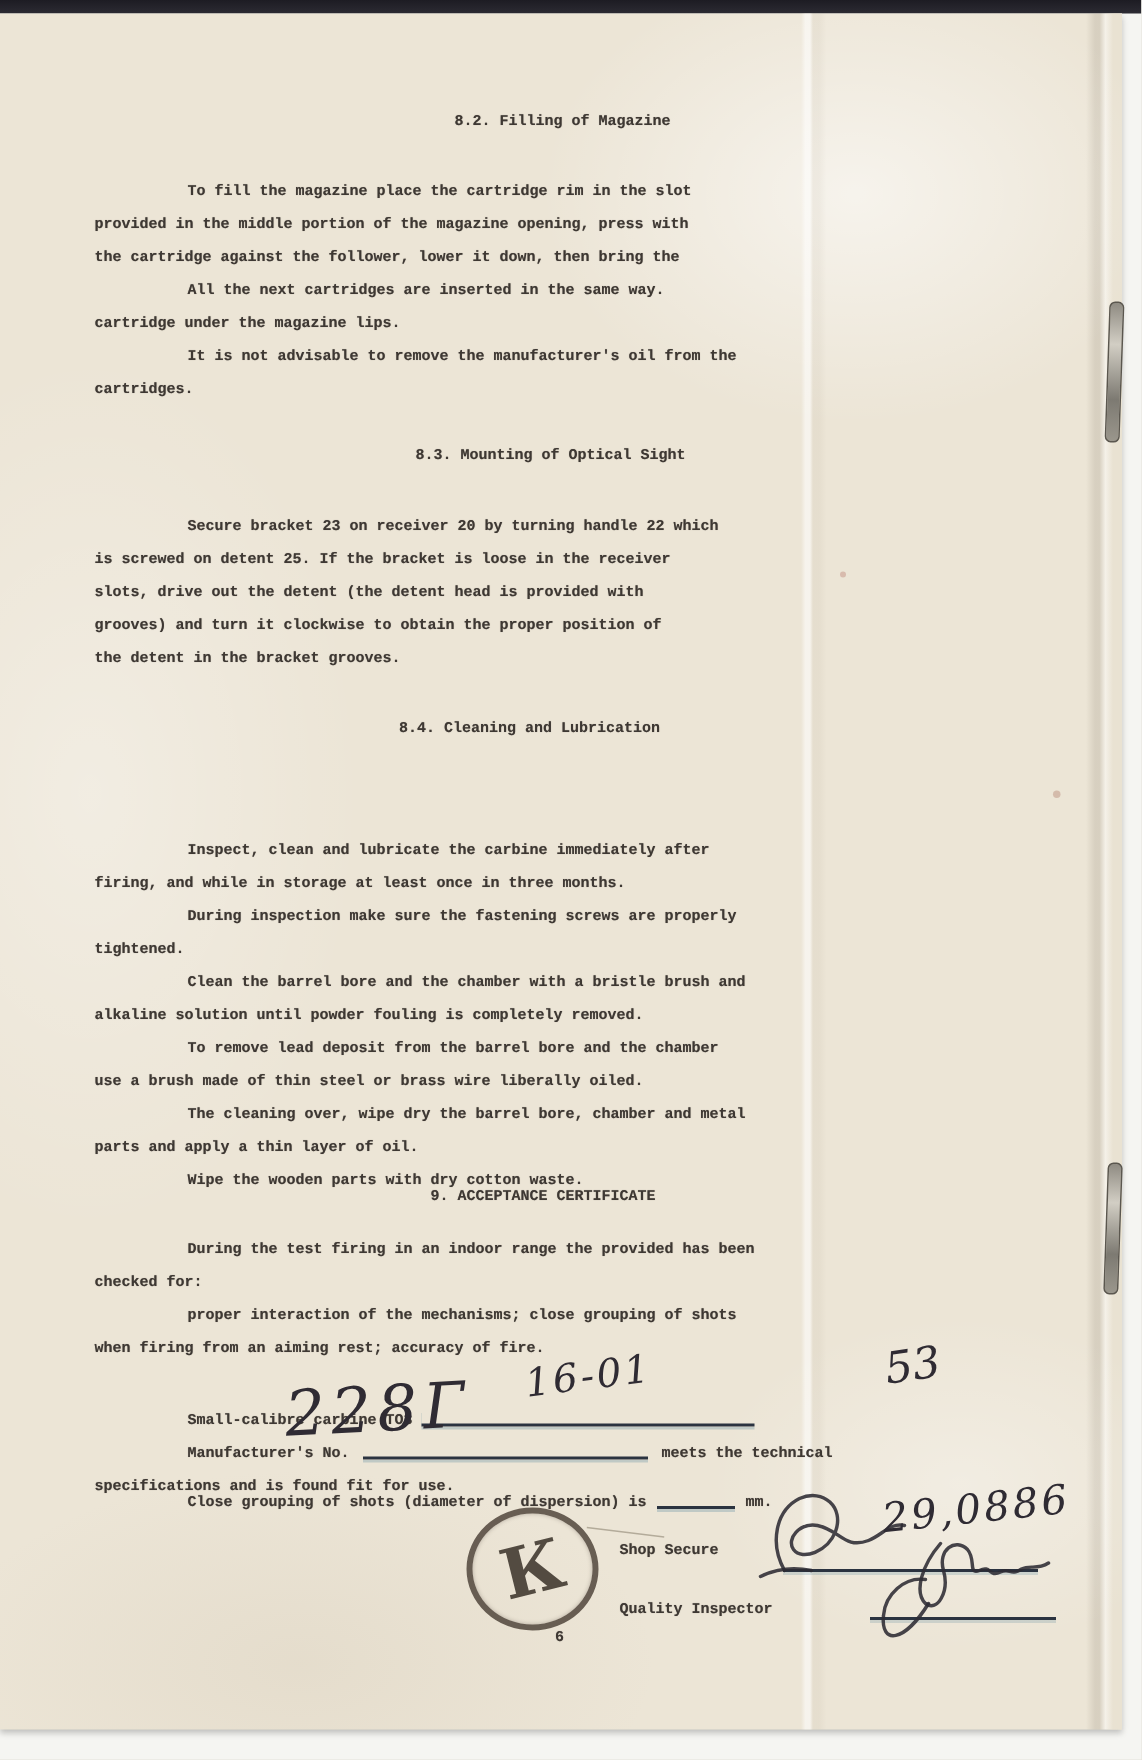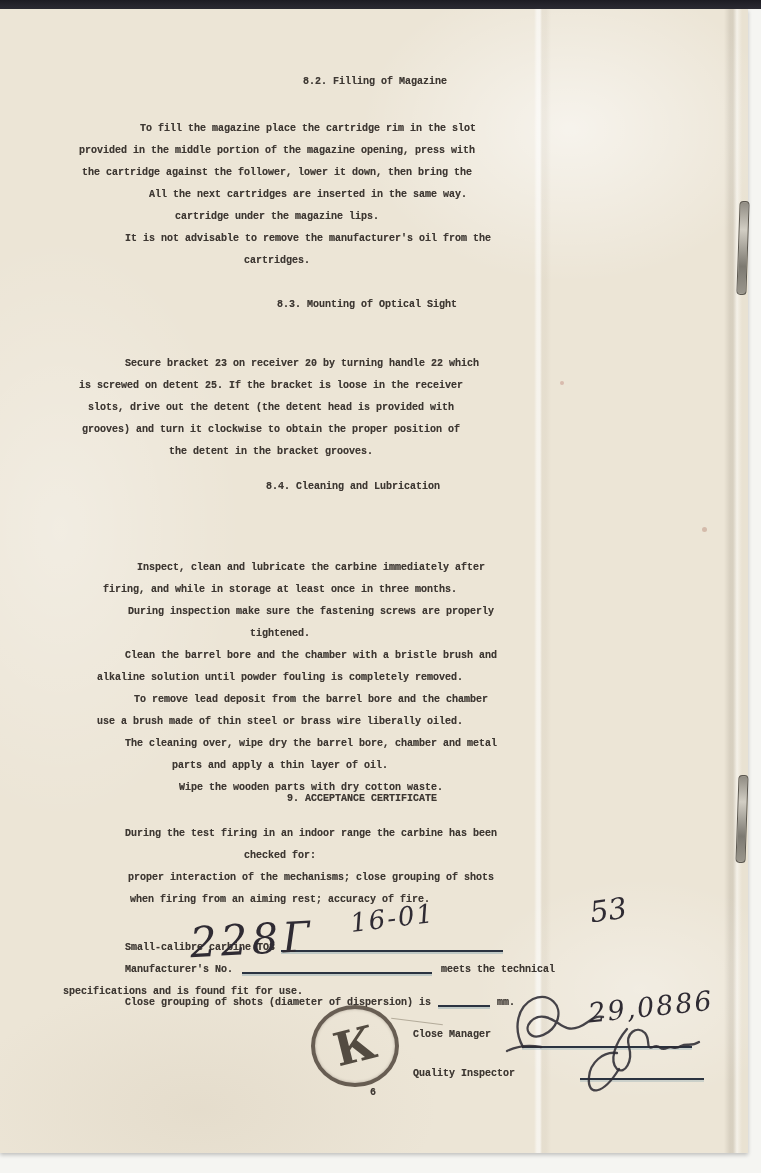--- a/index.html
+++ b/index.html
@@ -22,21 +22,21 @@
       #ece5d6;
     box-shadow:0 2px 4px rgba(0,0,0,.22);
   }
   .t {
     font-family:"Liberation Mono", monospace;
     font-weight:700; font-size:10px; line-height:22px;
     color:#3e3833; white-space:pre;
     text-shadow:0 0 .5px rgba(62,56,51,.55);
   }
   .heading { position:absolute; }
-  .group { position:absolute;text-align:center; }
+  .group { position:absolute; }
   .line { height:22px; }
   .ind { padding-left:62px; }
   .row { position:absolute; }
   .blank {
     display:inline-block; height:9px; position:relative; top:2px;
     border-bottom:2px solid #2b3340;
     box-shadow:0 2px 0 rgba(80,130,155,.28);
   }
   .sigline { position:absolute; height:2px; background:#2b3340;
     box-shadow:0 2px 0 rgba(80,130,155,.22); }
@@ -86,21 +86,21 @@
       <div class="t line ind">To fill the magazine place the cartridge rim in the slot</div>
       <div class="t line">provided in the middle portion of the magazine opening, press with</div>
       <div class="t line">the cartridge against the follower, lower it down, then bring the</div>
       <div class="t line ind">All the next cartridges are inserted in the same way.</div>
       <div class="t line">cartridge under the magazine lips.</div>
       <div class="t line ind">It is not advisable to remove the manufacturer's oil from the</div>
       <div class="t line">cartridges.</div>
     </div>
 
     <div class="t heading" style="left:277px; top:285px;font-family:Liberation Mono, monospace;">8.3. Mounting of Optical Sight</div>
-    <div class="group" style="left:63px; top:344px;">
+    <div class="group" style="left:63px; top:332px;">
       <div class="t line ind">Secure bracket 23 on receiver 20 by turning handle 22 which</div>
       <div class="t line">is screwed on detent 25. If the bracket is loose in the receiver</div>
       <div class="t line">slots, drive out the detent (the detent head is provided with</div>
       <div class="t line">grooves) and turn it clockwise to obtain the proper position of</div>
       <div class="t line">the detent in the bracket grooves.</div>
     </div>
 
     <div class="t heading" style="left:266px; top:467px;">8.4. Cleaning and Lubrication</div>
     <div class="group" style="left:63px; top:512px;margin-top:36px;">
       <div class="t line ind">Inspect, clean and lubricate the carbine immediately after</div>
@@ -111,21 +111,21 @@
       <div class="t line">alkaline solution until powder fouling is completely removed.</div>
       <div class="t line ind">To remove lead deposit from the barrel bore and the chamber</div>
       <div class="t line">use a brush made of thin steel or brass wire liberally oiled.</div>
       <div class="t line ind">The cleaning over, wipe dry the barrel bore, chamber and metal</div>
       <div class="t line">parts and apply a thin layer of oil.</div>
       <div class="t line ind">Wipe the wooden parts with dry cotton waste.</div>
     </div>
 
     <div class="t heading" style="left:287px; top:779px;">9. ACCEPTANCE CERTIFICATE</div>
     <div class="group" style="left:63px; top:814px;">
-      <div class="t line ind">During the test firing in an indoor range the carbine has been</div>
+      <div class="t line ind">During the test firing in an indoor range the provided has been</div>
       <div class="t line">checked for:</div>
       <div class="t line ind">proper interaction of the mechanisms; close grouping of shots</div>
       <div class="t line">when firing from an aiming rest; accuracy of fire.</div>
     </div>
 
     <div class="t row line ind" style="left:63px; top:952px;margin-top:31px;"><span>Close grouping of shots (diameter of dispersion) is</span><span class="blank" style="width:52px; margin:0 7px;"></span><span>mm.</span></div>
 
     <div class="t row line ind" style="left:63px; top:928px;"><span>Small-calibre carbine TO3</span><span class="blank" style="width:222px; margin:0 0 0 6px;"></span></div>
 
     <div class="t row line ind" style="left:63px; top:950px;"><span>Manufacturer's No.</span><span class="blank" style="width:190px; margin:0 9px;"></span><span>meets the technical</span></div>
@@ -134,21 +134,21 @@
 
     <div class="hw" style="left:590px; top:884px; font-size:29px; transform:rotate(-8deg);">53</div>
     <div class="hw" style="left:350px; top:894px; font-size:26px; transform:rotate(-7deg); letter-spacing:2px;">16-01</div>
     <div class="hw" style="left:190px; top:906px; font-size:42px; transform:rotate(-3deg); letter-spacing:4px;">228Г</div>
 
     <div class="stamp">
       <div class="stamp-letter">К</div>
     </div>
     <div class="scratch" style="left:391px; top:1012px; width:52px; transform:rotate(7deg);"></div>
 
-    <div class="t" style="position:absolute; left:413px; top:1015px;">Close Manager</div>
+    <div class="t" style="position:absolute; left:413px; top:1015px;">Shop Secure</div>
     <div class="sigline" style="left:522px; top:1037px; width:170px;"></div>
     <svg class="sig" style="left:505px; top:982px;" width="230" height="62" viewBox="0 0 230 62">
       <path d="M 18 56 C 8 38 12 16 28 8 C 44 1 58 14 52 30 C 47 43 30 50 24 42 C 19 35 28 24 40 26 C 55 29 58 42 74 36 C 84 32 88 24 98 26"></path>
       <path d="M 2 60 C 14 54 26 54 36 56"></path>
     </svg>
     <div class="hw" style="left:588px; top:982px; font-size:27px; transform:rotate(-6deg); letter-spacing:2px;">29,0886</div>
 
     <div class="t" style="position:absolute; left:413px; top:1054px;">Quality Inspector</div>
     <div class="sigline" style="left:580px; top:1069px; width:124px;"></div>
     <svg class="sig" style="left:575px; top:1008px;" width="145" height="88" viewBox="0 0 145 88">

